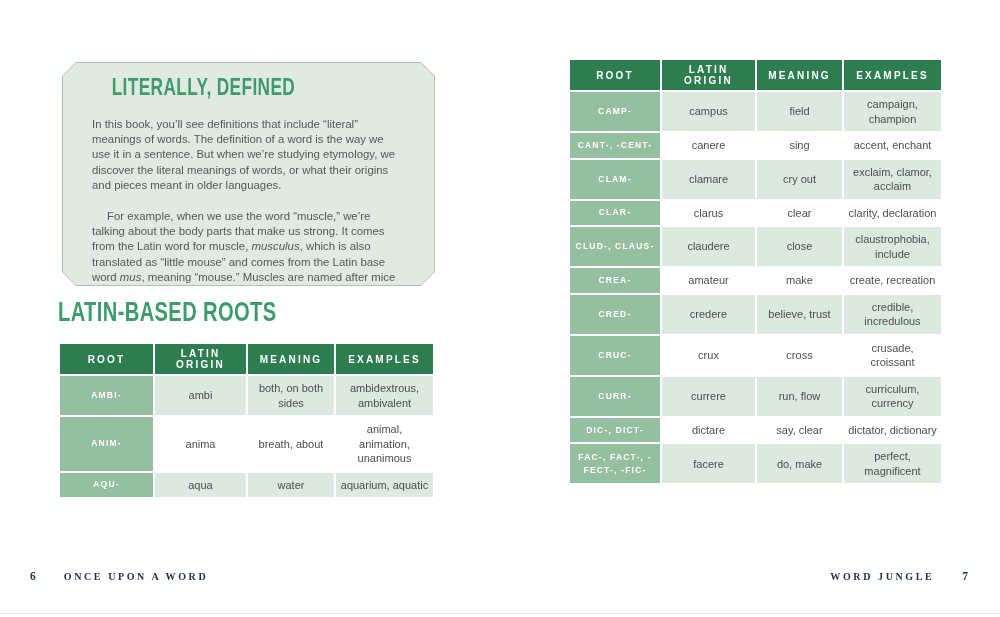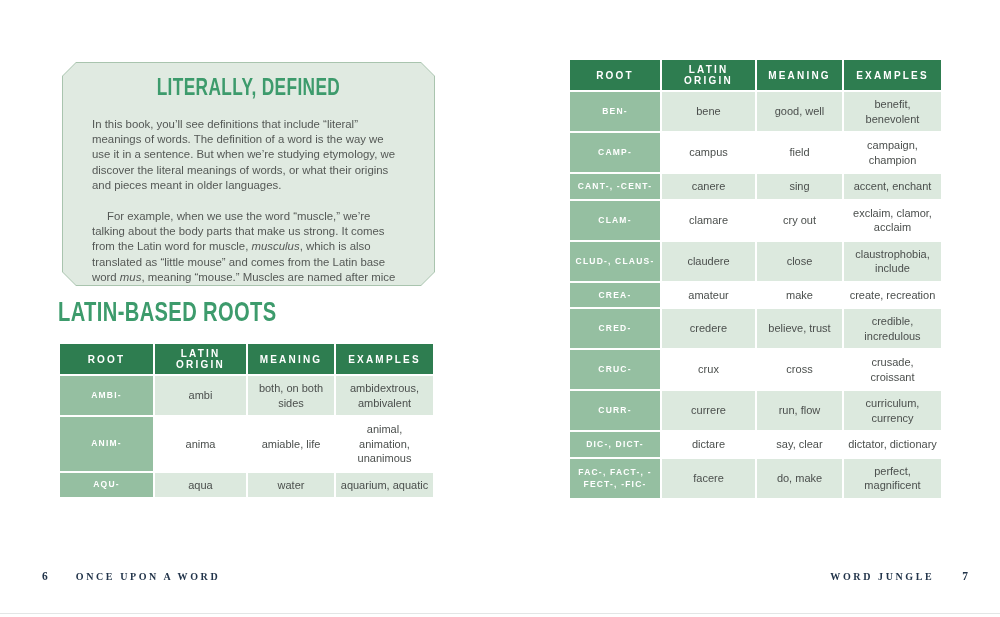--- a/index.html
+++ b/index.html
@@ -18,21 +18,21 @@
     background: var(--box-border, #a9c4ae);
     clip-path: polygon(14px 0, calc(100% - 14px) 0, 100% 14px, 100% calc(100% - 14px), calc(100% - 14px) 100%, 14px 100%, 0 calc(100% - 14px), 0 14px);
   }
   .defined-box .box-inner {
     position: absolute; inset: 1px;
     background: var(--box-fill, #e0eae1);
     clip-path: polygon(13px 0, calc(100% - 13px) 0, 100% 13px, 100% calc(100% - 13px), calc(100% - 13px) 100%, 13px 100%, 0 calc(100% - 13px), 0 13px);
     padding: 8px 13px 0 13px;
     box-sizing: border-box;
   }
-  .box-title-wrap { text-align: center; margin: 2px 0 6px 0; }
+  .box-title-wrap { text-align: left; margin: 2px 0 6px 0; }
   .box-title {
     display: inline-block;
     transform: scaleX(0.72);
     transform-origin: center;
     font-size: 24px; font-weight: bold;
     letter-spacing: 0.5px;
     color: var(--accent-green, #3d9b6c);
     white-space: nowrap;
   }
   .para {
@@ -100,21 +100,20 @@
   .table-right col.c1 { width: 92px; } .table-right col.c2 { width: 95px; }
   .table-right col.c3 { width: 87px; } .table-right col.c4 { width: 99px; }
 
   
   .footer {
     position: absolute; top: 566px;
     font-family: "Liberation Serif", serif;
     font-weight: bold;
     color: var(--footer-navy, #22344a);
     white-space: nowrap;
-    margin-left: 12px;
   }
   .footer-left  { left: 30px; }
   .footer-right { right: 32px; }
   .footer .label { font-size: 10px; letter-spacing: 2.6px; }
   .footer .num   { font-size: 11.5px; }
   .footer-left  .label { margin-left: 24px; }
   .footer-right .num   { margin-left: 24px; }
 
   .scan-edge {
     position: absolute; left: 0; right: 0; bottom: 3px; height: 1px;
@@ -159,21 +158,21 @@
       <tbody>
           <tr>
             <th>AMBI-</th>
             <td>ambi</td>
             <td>both, on both sides</td>
             <td>ambidextrous, ambivalent</td>
           </tr>
           <tr>
             <th>ANIM-</th>
             <td>anima</td>
-            <td>amiable, life</td>
+            <td>breath, about</td>
             <td>animal, animation, unanimous</td>
           </tr>
           <tr>
             <th>AQU-</th>
             <td>aqua</td>
             <td>water</td>
             <td>aquarium, aquatic</td>
           </tr>
         </tbody>
     </table>
@@ -190,44 +189,44 @@
       <thead>
           <tr>
             <th>ROOT</th>
             <th>LATIN ORIGIN</th>
             <th>MEANING</th>
             <th>EXAMPLES</th>
           </tr>
         </thead>
       <tbody>
           <tr>
-            <th>BEN-</th>
-            <td>bene</td>
-            <td>good, well</td>
-            <td>benefit, benevolent</td>
-          </tr>
-          <tr>
             <th>CAMP-</th>
             <td>campus</td>
             <td>field</td>
             <td>campaign, champion</td>
           </tr>
           <tr>
             <th>CANT-, -CENT-</th>
             <td>canere</td>
             <td>sing</td>
             <td>accent, enchant</td>
           </tr>
           <tr>
             <th>CLAM-</th>
             <td>clamare</td>
             <td>cry out</td>
             <td>exclaim, clamor, acclaim</td>
           </tr>
           <tr>
+            <th>CLAR-</th>
+            <td>clarus</td>
+            <td>clear</td>
+            <td>clarity, declaration</td>
+          </tr>
+          <tr>
             <th>CLUD-, CLAUS-</th>
             <td>claudere</td>
             <td>close</td>
             <td>claustrophobia, include</td>
           </tr>
           <tr>
             <th>CREA-</th>
             <td>amateur</td>
             <td>make</td>
             <td>create, recreation</td>

